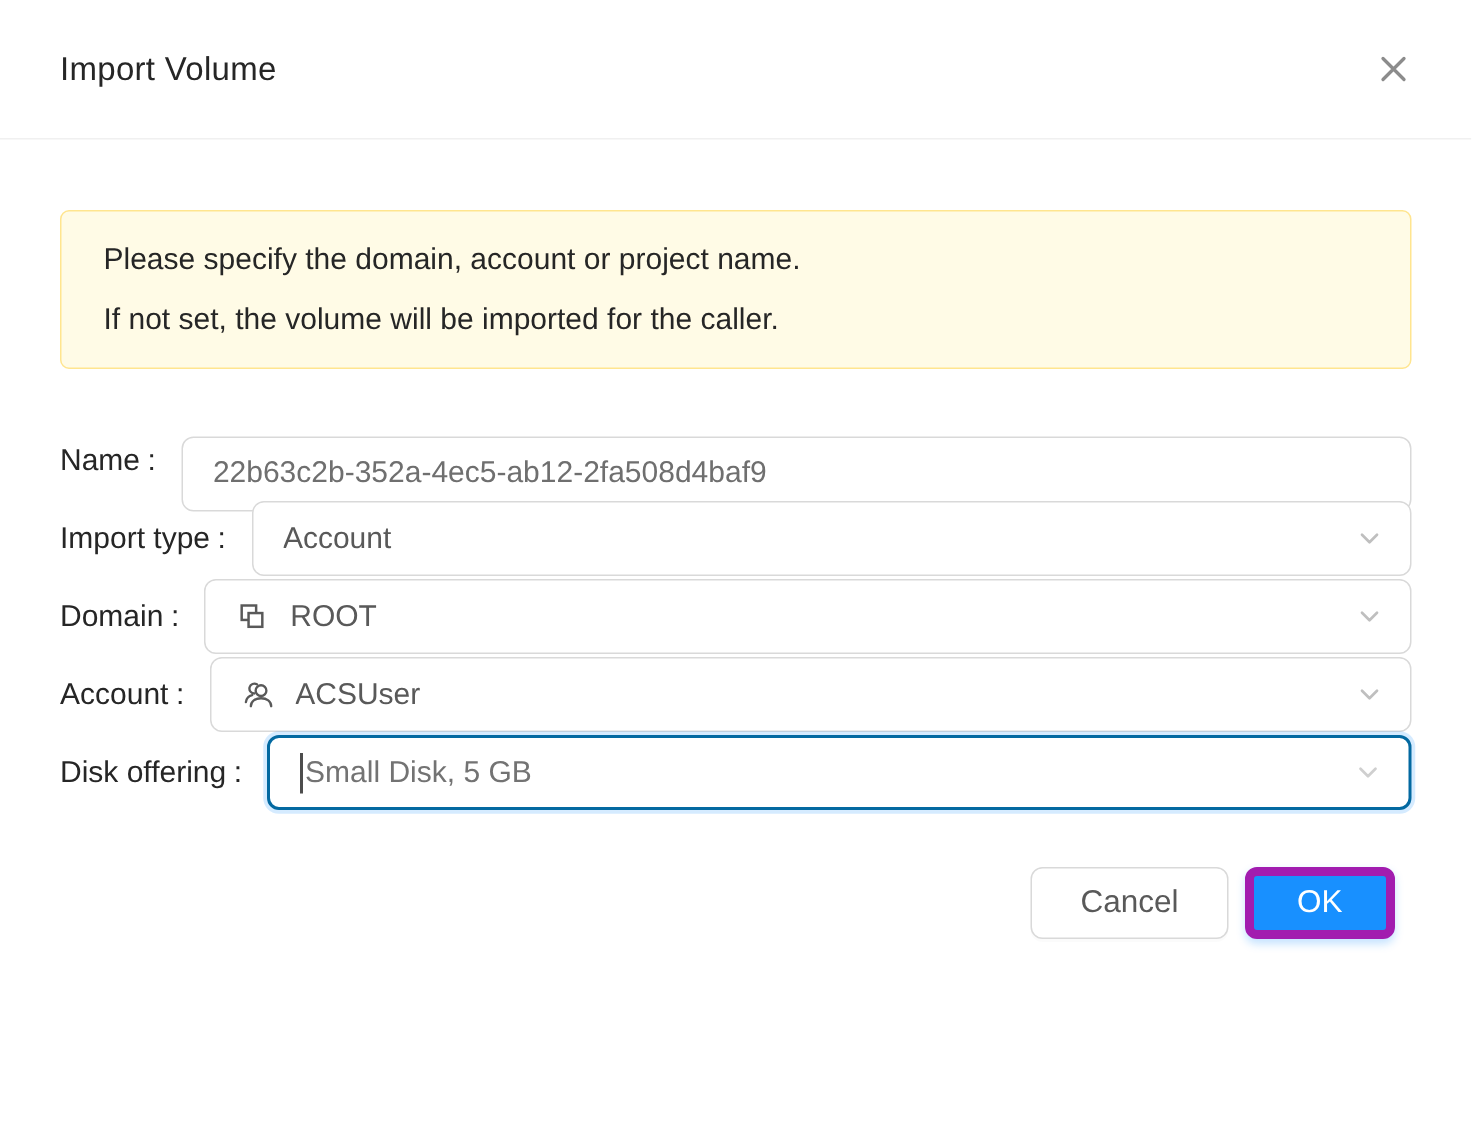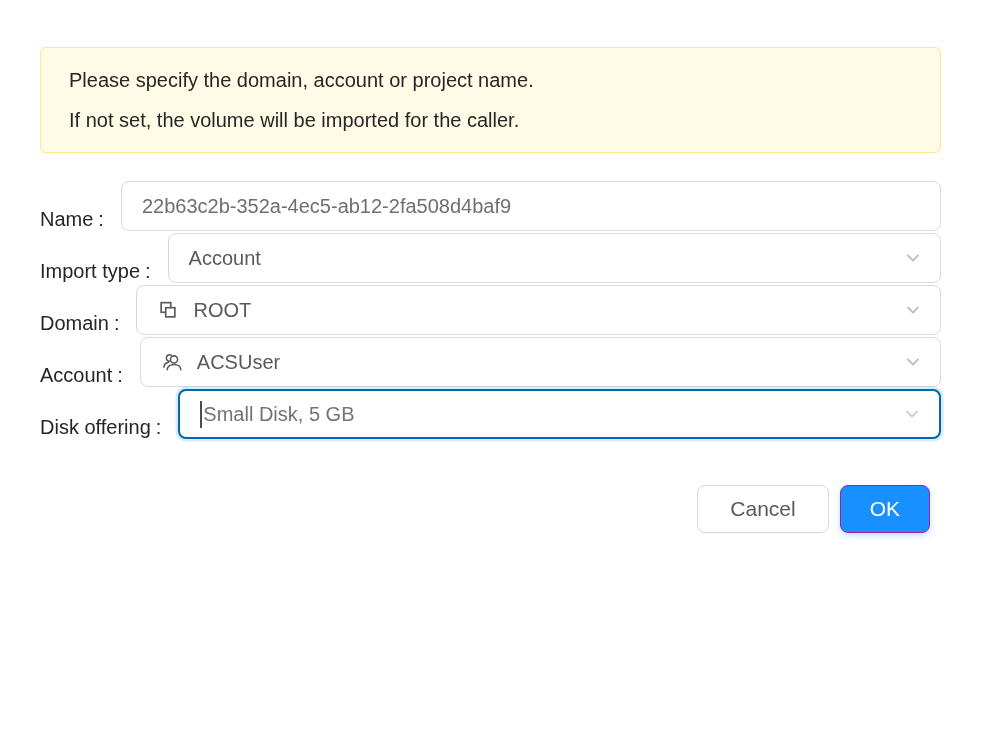--- a/index.html
+++ b/index.html
@@ -57,21 +57,21 @@
     padding: 12px 28px;
     font-size: 20px;
     line-height: 40px;
     color: #262626;
   }
 
   
   .form { margin-top: 44px; }
   .form-row {
     display: flex;
-    align-items: flex-end;
+    align-items: center;
     height: 34px;
     margin-bottom: 18px;
   }
   .form-label {
     font-size: 20px;
     color: #262626;
     white-space: nowrap;
     margin-right: 17px;
     display: flex;
     align-items: baseline;
@@ -155,31 +155,41 @@
   }
   .btn-default {
     background: #ffffff;
     border: 1px solid #d9d9d9;
     color: #595959;
     padding: 0 32px;
     box-shadow: 0 2px 0 rgba(0,0,0,0.015);
   }
   .btn-primary {
     background: #1890ff;
-    border: 1px solid #a21caf;
+    border: 6px solid #a21caf;
     color: #ffffff;
     padding: 0 29px;
     box-shadow: 0 3px 6px rgba(24,144,255,0.25);
   }
 </style>
 </head>
 <body>
 
 <div class="modal">
 
+  <div class="modal-header">
+    <div class="modal-title">Import Volume</div>
+    <button class="close-btn">
+      <span>
+        <svg width="24" height="24" viewBox="0 0 24 24">
+          <path d="M5 5 L19 19 M19 5 L5 19" stroke="#8c8c8c" stroke-width="2.2" stroke-linecap="round" fill="none"></path>
+        </svg>
+      </span>
+    </button>
+  </div>
 
   <div class="modal-body">
 
     <div class="alert">
       <div>Please specify the domain, account or project name.</div>
       <div>If not set, the volume will be imported for the caller.</div>
     </div>
 
     <div class="form">
 

